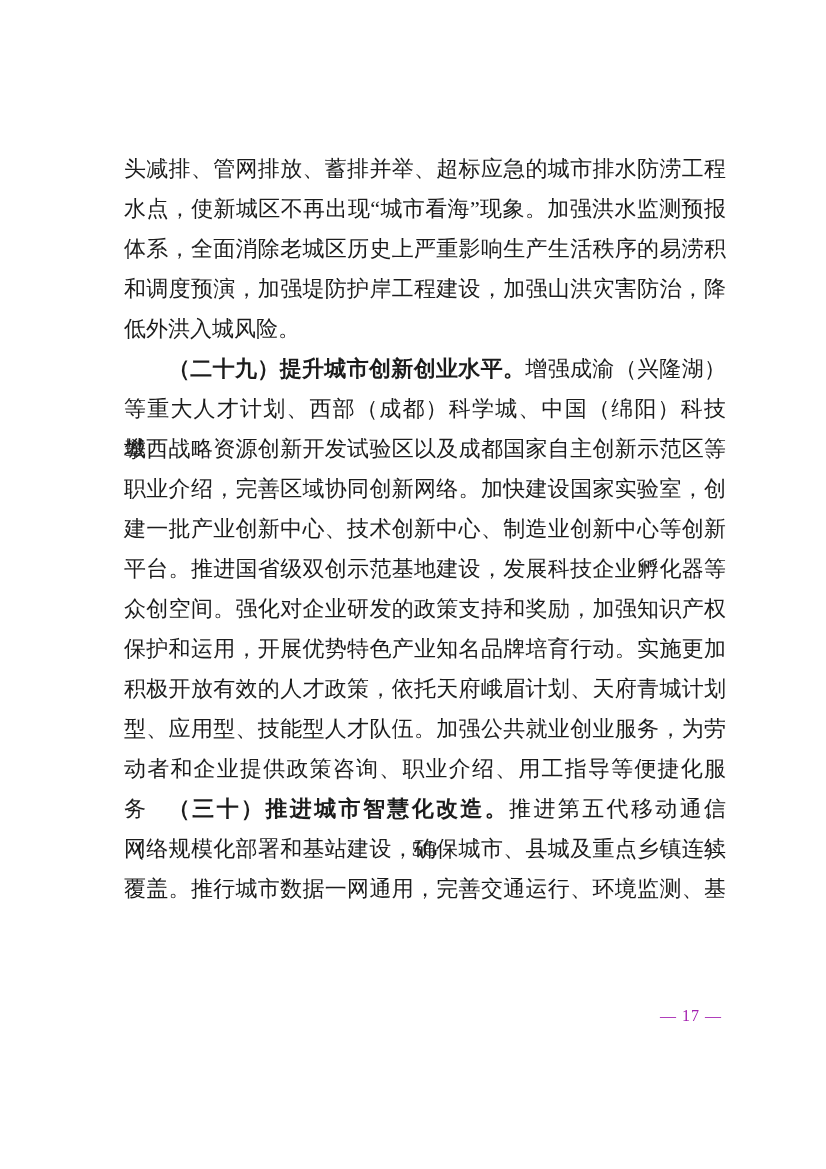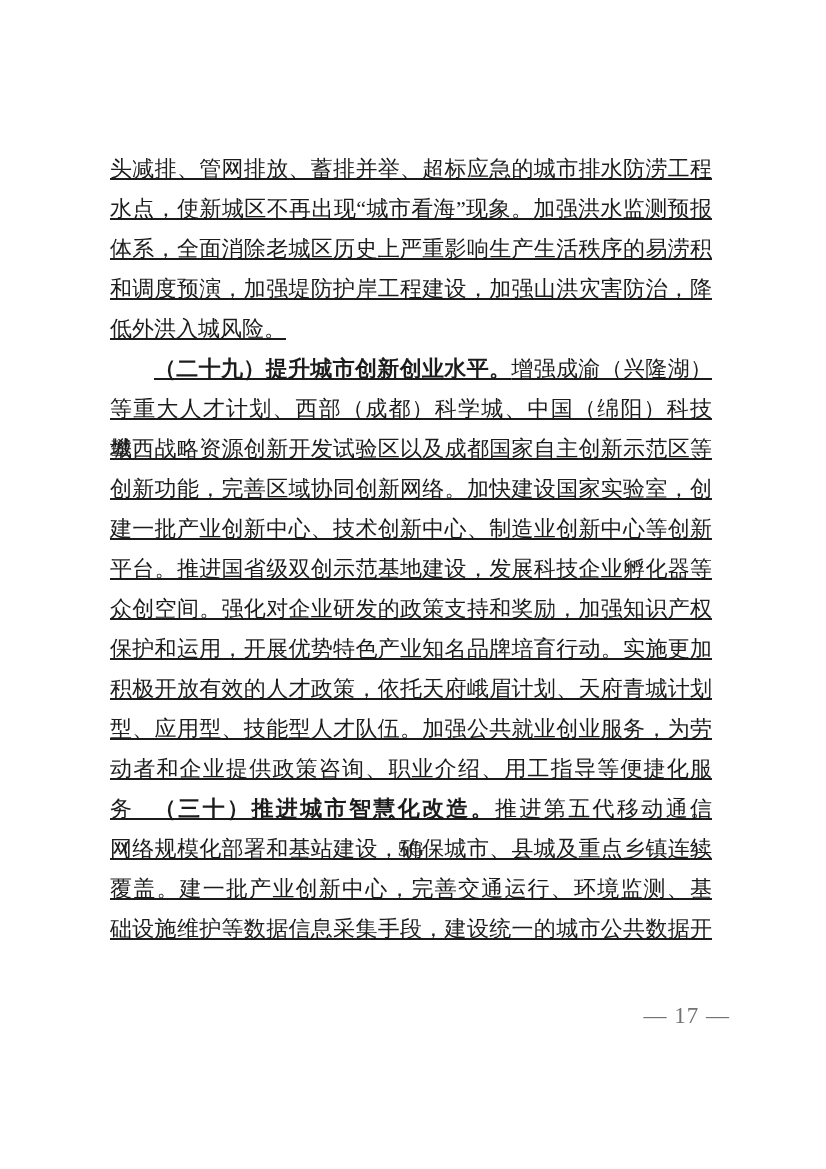--- a/index.html
+++ b/index.html
@@ -15,24 +15,23 @@
     font-family: "Liberation Serif", serif;
     color: #1c1c1c;
   }
   .page {
     position: absolute;
     inset: 0;
     background: #ffffff;
   }
   .text-block {
     position: absolute;
-    left: 110px;
+    left: 124px;
     top: 149px;
     width: 602px;
-    text-decoration: underline;
   }
   .line {
     margin: 0;
     padding: 0;
     height: 40px;
     line-height: 40px;
     font-size: 22px;
     text-align: justify;
     text-align-last: justify;
     text-justify: inter-character;
@@ -45,25 +44,25 @@
   }
   .line.indent {
     text-indent: 44px;
   }
   .seg-bold {
     font-weight: 700;
   }
   .page-number {
     position: absolute;
     top: 1002px;
-    right: 96px;
-    font-size: 23px;
+    right: 104px;
+    font-size: 16px;
     line-height: 28px;
     letter-spacing: 1px;
-    color: #737373;
+    color: #a21caf;
   }
 </style>
 </head>
 <body>
 
 <div class="page">
   <main class="text-block">
   <p class="line"><b class="seg-bold"></b><span class="seg-regular">头减排、管网排放、蓄排并举、超标应急的城市排水防涝工程</span></p>
 
   <p class="line"><b class="seg-bold"></b><span class="seg-regular">水点，使新城区不再出现“城市看海”现象。加强洪水监测预报</span></p>
@@ -73,39 +72,38 @@
   <p class="line"><b class="seg-bold"></b><span class="seg-regular">和调度预演，加强堤防护岸工程建设，加强山洪灾害防治，降</span></p>
 
   <p class="line short"><b class="seg-bold"></b><span class="seg-regular">低外洪入城风险。</span></p>
 
   <p class="line indent"><b class="seg-bold">（二十九）提升城市创新创业水平。</b><span class="seg-regular">增强成渝（兴隆湖）</span></p>
 
   <p class="line"><b class="seg-bold"></b><span class="seg-regular">等重大人才计划、西部（成都）科学城、中国（绵阳）科技城、</span></p>
 
   <p class="line"><b class="seg-bold"></b><span class="seg-regular">攀西战略资源创新开发试验区以及成都国家自主创新示范区等</span></p>
 
-  <p class="line"><b class="seg-bold"></b><span class="seg-regular">创新功能，完善区域协同创新网络。加快建设国家实验室，创</span></p>
+  <p class="line"><b class="seg-bold"></b><span class="seg-regular">职业介绍，完善区域协同创新网络。加快建设国家实验室，创</span></p>
 
   <p class="line"><b class="seg-bold"></b><span class="seg-regular">建一批产业创新中心、技术创新中心、制造业创新中心等创新</span></p>
 
   <p class="line"><b class="seg-bold"></b><span class="seg-regular">平台。推进国省级双创示范基地建设，发展科技企业孵化器等</span></p>
 
   <p class="line"><b class="seg-bold"></b><span class="seg-regular">众创空间。强化对企业研发的政策支持和奖励，加强知识产权</span></p>
 
   <p class="line"><b class="seg-bold"></b><span class="seg-regular">保护和运用，开展优势特色产业知名品牌培育行动。实施更加</span></p>
 
   <p class="line"><b class="seg-bold"></b><span class="seg-regular">积极开放有效的人才政策，依托天府峨眉计划、天府青城计划</span></p>
 
 
   <p class="line"><b class="seg-bold"></b><span class="seg-regular">型、应用型、技能型人才队伍。加强公共就业创业服务，为劳</span></p>
 
   <p class="line"><b class="seg-bold"></b><span class="seg-regular">动者和企业提供政策咨询、职业介绍、用工指导等便捷化服务。</span></p>
 
   <p class="line indent"><b class="seg-bold">（三十）推进城市智慧化改造。</b><span class="seg-regular">推进第五代移动通信（5G）</span></p>
 
   <p class="line"><b class="seg-bold"></b><span class="seg-regular">网络规模化部署和基站建设，确保城市、县城及重点乡镇连续</span></p>
 
-  <p class="line"><b class="seg-bold"></b><span class="seg-regular">覆盖。建一批产业创新中心，完善交通运行、环境监测、基</span></p>
+  <p class="line"><b class="seg-bold"></b><span class="seg-regular">覆盖。推行城市数据一网通用，完善交通运行、环境监测、基</span></p>
 
-  <p class="line"><b class="seg-bold"></b><span class="seg-regular">础设施维护等数据信息采集手段，建设统一的城市公共数据开</span></p>
 </main>
   <div class="page-number">— 17 —</div>
 </div>
 
 </body></html>

